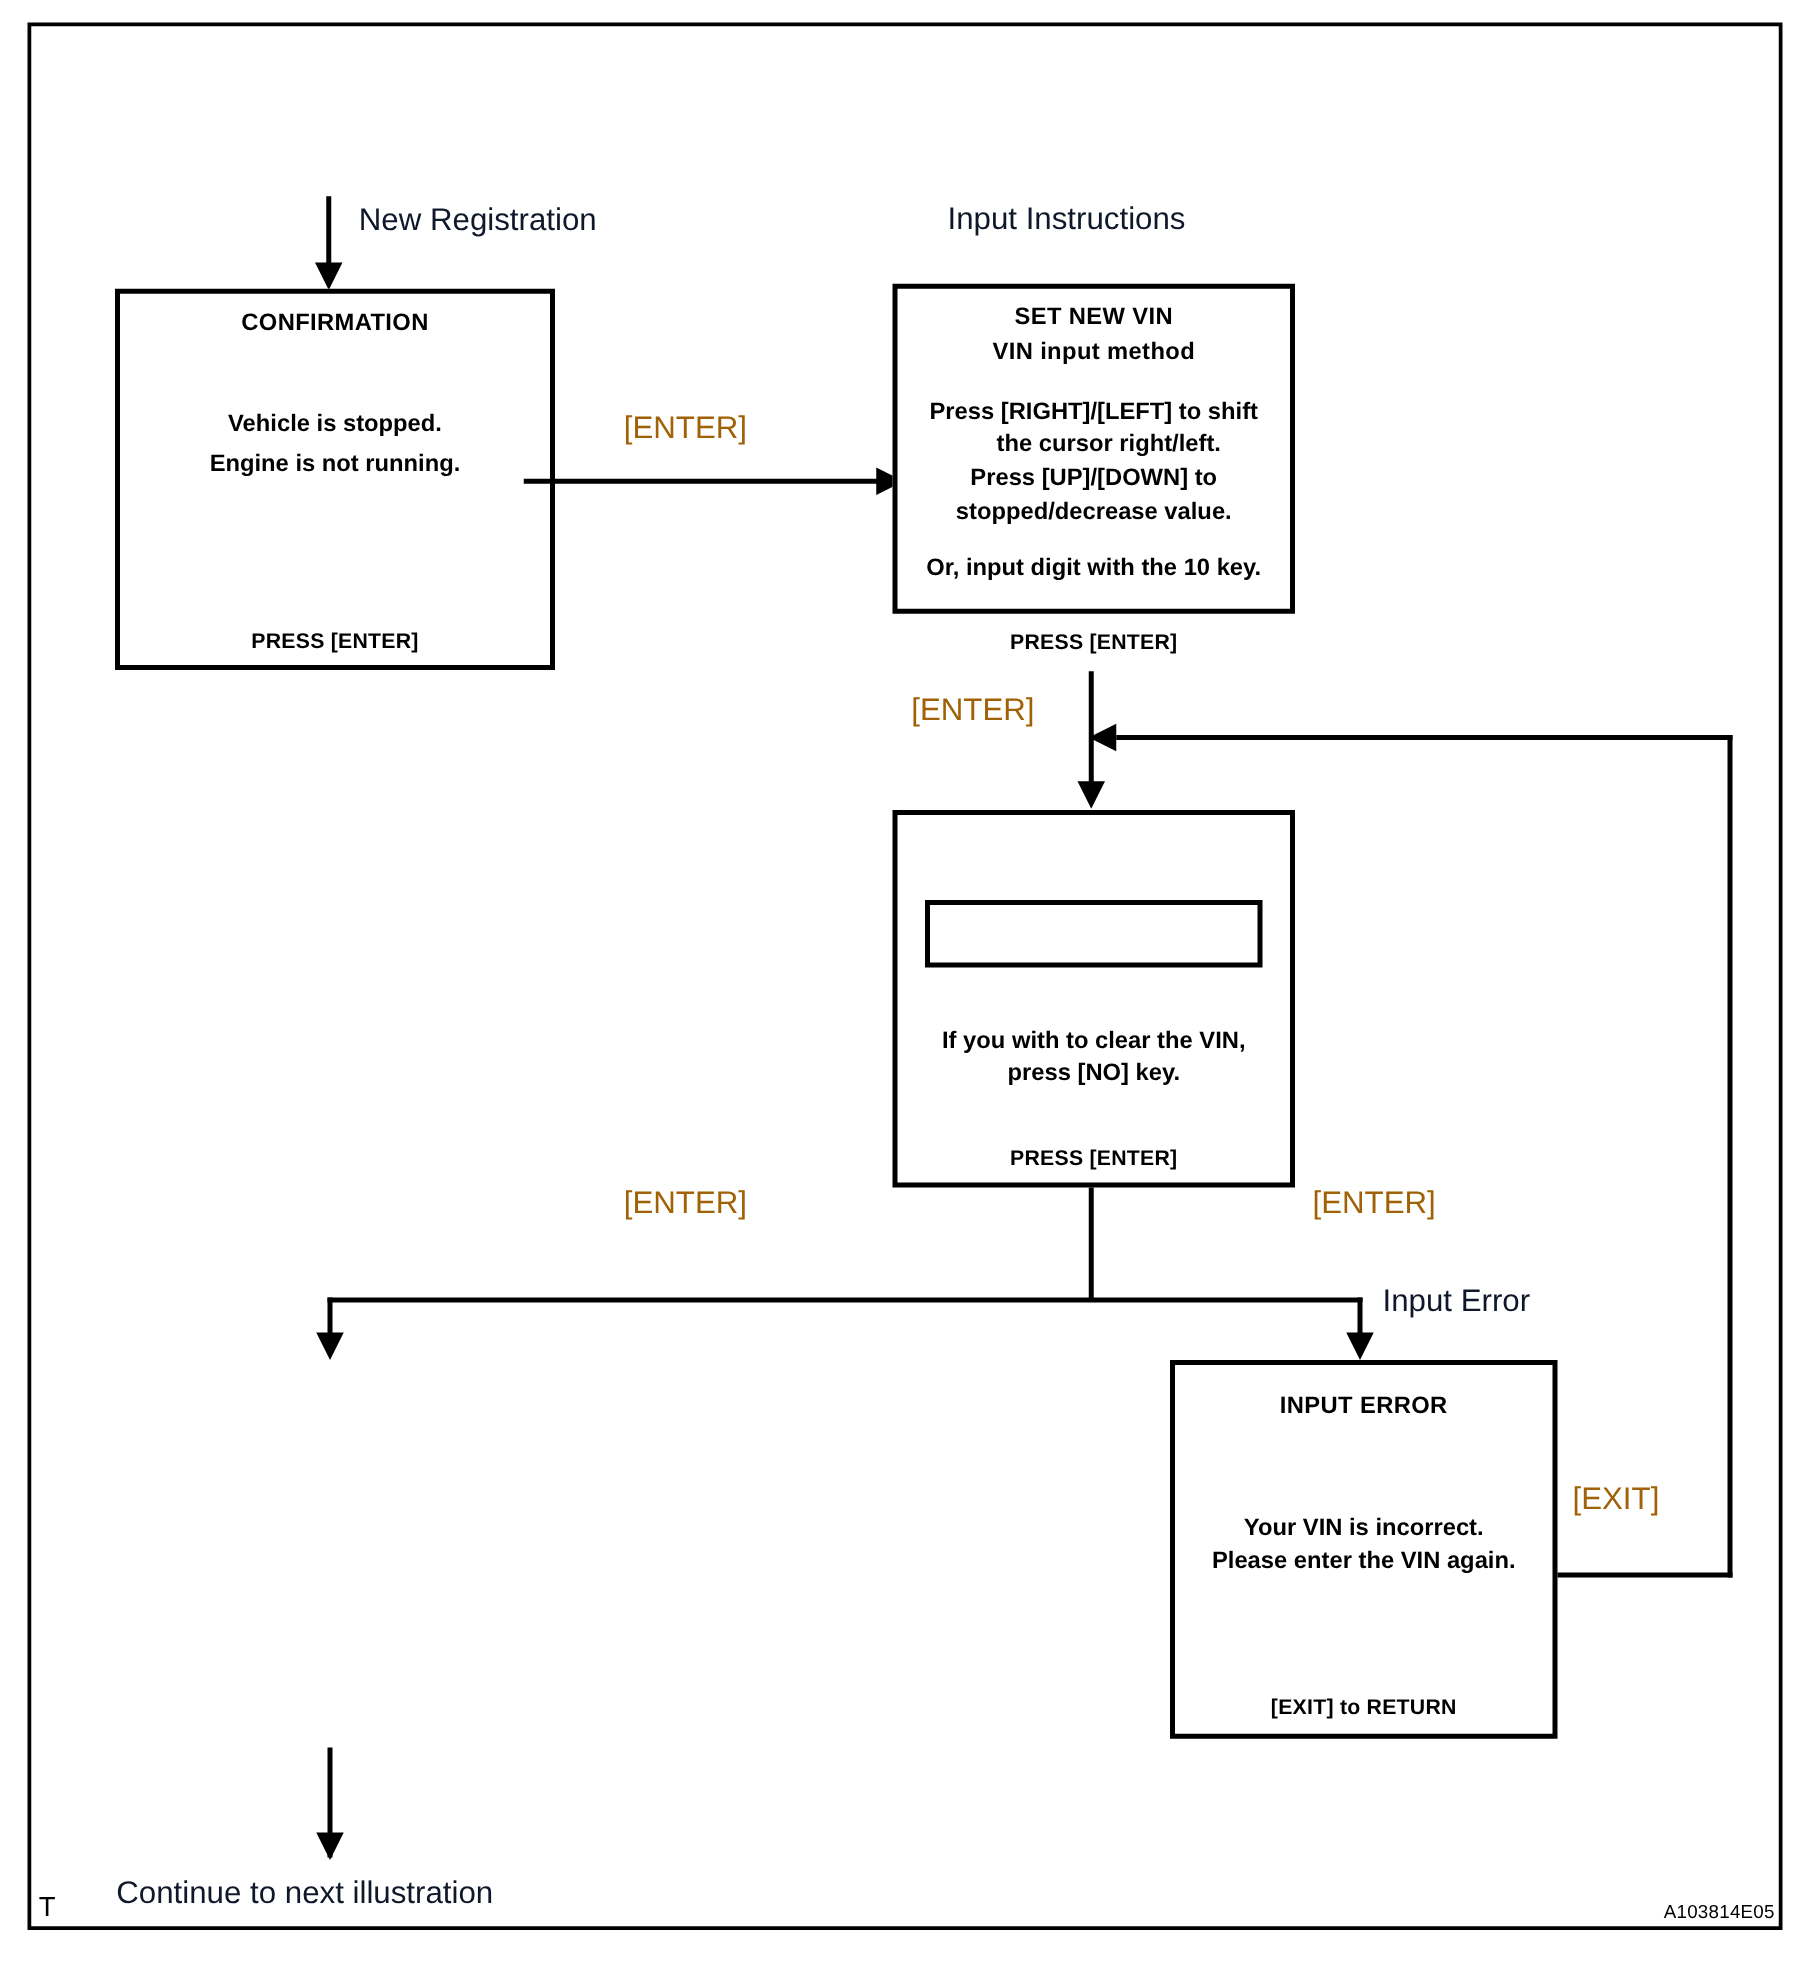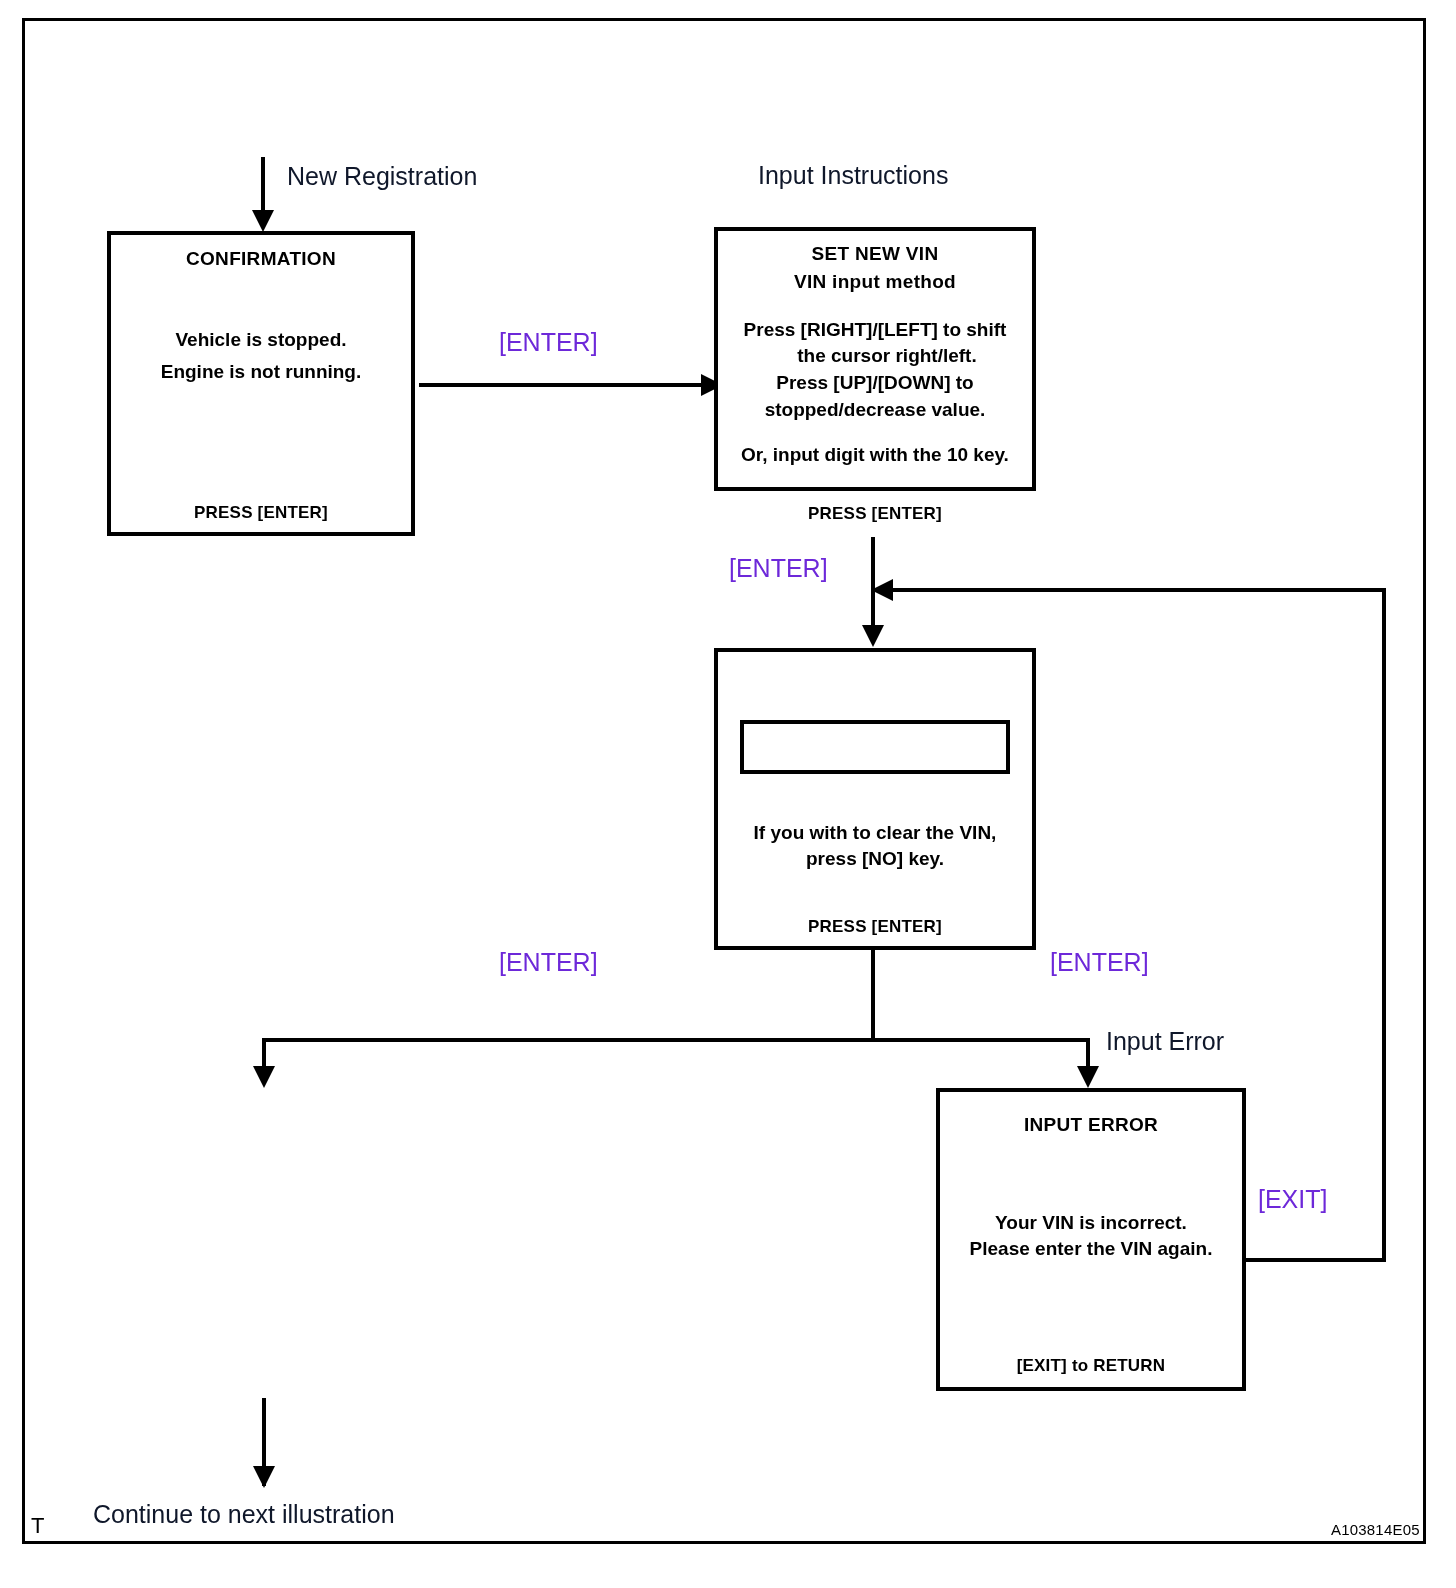--- a/index.html
+++ b/index.html
@@ -79,21 +79,21 @@
     font-size: 25px;
     font-weight: normal;
     white-space: nowrap;
     color: #0f172a;
   }
   .edge-label {
     position: absolute;
     font-size: 25px;
     font-weight: normal;
     white-space: nowrap;
-    color: #6d28d9;
+    color: #a16207;
   }
   .corner-code {
     position: absolute;
     font-size: 15px;
     font-weight: normal;
     white-space: nowrap;
     letter-spacing: 0.2px;
   }
   .corner-mark {
     position: absolute;
@@ -133,21 +133,21 @@
 <div id="page">
 
   <div id="outer-frame"></div>
 
   <div class="ln-v" style="left:261px; top:157px; height:60px;"></div>
   <div class="arrow-down" style="left:252px; top:210px;"></div>
   <div class="annot" style="left:287px; top:162px;">New Registration</div>
 
   <div class="annot" style="left:758px; top:161px;">Input Instructions</div>
 
-  <div class="screen-box" style="left:107px; top:231px; width:308px; height:305px;">
+  <div class="screen-box" style="left:92px; top:231px; width:352px; height:305px;">
     <div class="screen-inner">
       <div class="scr-title" style="top:13px;">CONFIRMATION</div>
       <div class="scr-line" style="top:92px;">Vehicle is stopped.</div>
       <div class="scr-line" style="top:124px;">Engine is not running.</div>
       <div class="scr-footer" style="top:268px;">PRESS [ENTER]</div>
     </div>
   </div>
 
   <div class="ln-h" style="left:419px; top:383px; width:288px;"></div>
   <div class="arrow-right" style="left:701px; top:374px;"></div>

